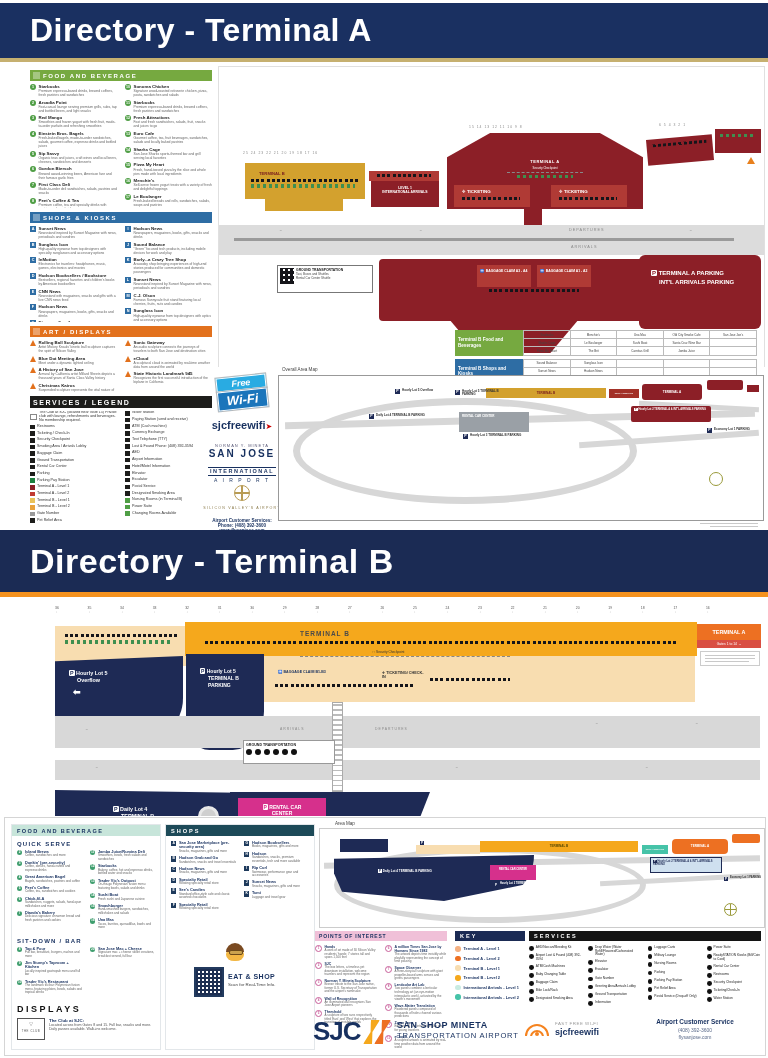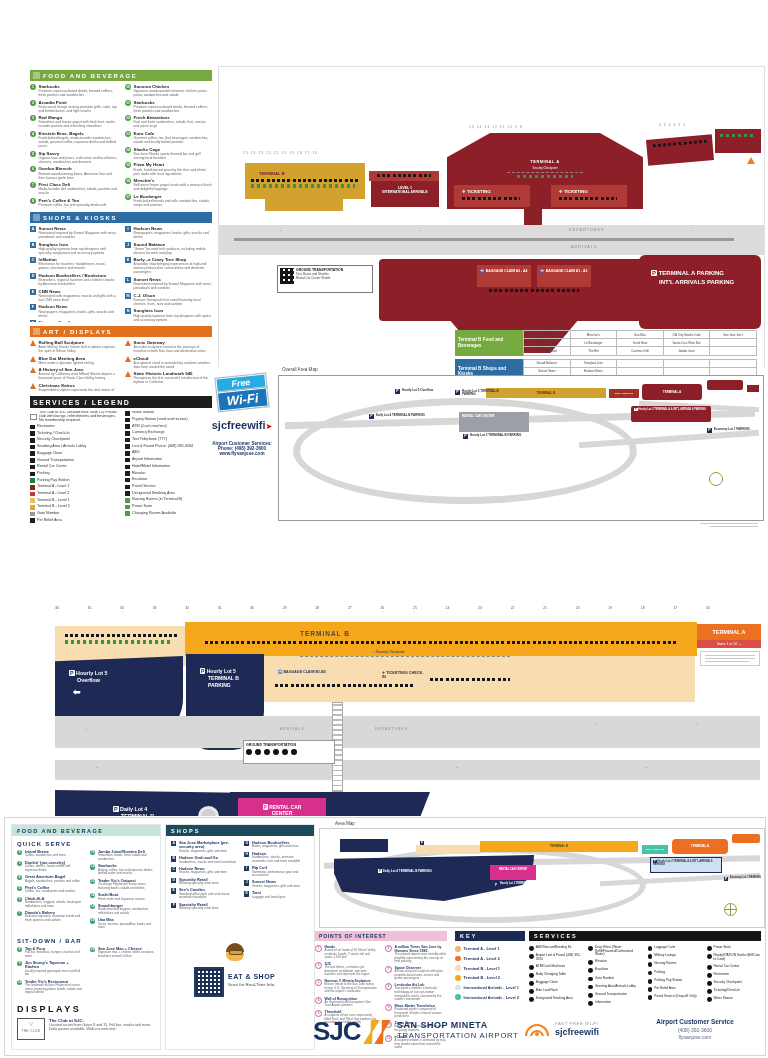--- a/index.html
+++ b/index.html
@@ -58,20 +58,23 @@
   .hairline{background:#c9c9c9;height:1px}
   .qr{width:26px;height:26px;border:2px solid #223a5e;background-image:repeating-linear-gradient(0deg,#1d2f52 0 2px,transparent 2px 4px),repeating-linear-gradient(90deg,#1d2f52 0 2px,#fff 2px 4px)}
   .roundab{border-radius:50%;background:#cfcfcf;border:3px solid #e8e8e8}
   .dash{border-top:1px dashed #888}
 </style>
 </head>
 <body>
 
 <div class="page">
 
+  <div class="bigbar" style="top:3px;height:55px;border-bottom:4px solid #c6b070;">
+    <div class="t" style="font-size:32px;line-height:55px;">Directory - Terminal A</div>
+  </div>
 
   <div class="abs" style="left:30px;top:70px;width:182px;">
 
     <div class="sech" style="background:#76a940;">
         <span class="ic"></span>
         <span>FOOD AND BEVERAGE</span>
       </div>
     <div class="cols" style="margin-top:3px;height:124px;overflow:hidden;">
       <div class="col">
         <div class="litem">
@@ -696,20 +699,28 @@
       </div>
     </div>
   </div>
 
   <div class="abs" style="left:198px;top:374px;width:88px;text-align:center;">
     <div style="display:inline-block;transform:rotate(-6deg);margin-top:2px;">
       <div style="background:#29abe2;color:#fff;font-weight:bold;font-style:italic;font-size:9px;padding:1px 8px;border:1.5px solid #fff;box-shadow:0 0 0 1px #bbb;">Free</div>
       <div style="background:#1b75bb;color:#fff;font-weight:bold;font-style:italic;font-size:13px;padding:1px 8px;border:1.5px solid #fff;box-shadow:0 0 0 1px #bbb;">Wi-Fi</div>
     </div>
     <div style="margin-top:6px;"><span style="font-size:11px;font-weight:bold;color:#17305f;">sjcfreewifi</span><span style="color:#c00;font-size:8px;">➤</span></div>
+    <div style="margin-top:10px;">
+      <div style="font-size:4px;color:#5a5a78;letter-spacing:1px;">NORMAN Y. MINETA</div>
+      <div style="font-size:10px;font-weight:bold;color:#17305f;letter-spacing:2px;">SAN JOSE</div>
+      <div style="font-size:5.5px;font-weight:bold;color:#17305f;letter-spacing:1.5px;border-top:1px solid #17305f;border-bottom:1px solid #17305f;display:inline-block;padding:.5px 2px;">INTERNATIONAL</div>
+      <div style="font-size:5px;color:#17305f;letter-spacing:2px;">A I R P O R T</div>
+      <div style="width:14px;height:14px;border:1px solid #b89b54;border-radius:50%;display:inline-block;margin-top:2px;background:linear-gradient(90deg,transparent 46%,#b89b54 46% 54%,transparent 54%),linear-gradient(0deg,transparent 46%,#b89b54 46% 54%,transparent 54%);"></div>
+      <div style="font-size:3.6px;color:#8a7a4a;letter-spacing:1.2px;margin-top:1px;">SILICON VALLEY'S AIRPORT</div>
+    </div>
     <div style="margin-top:8px;color:#17305f;">
       <div style="font-size:4.6px;font-weight:bold;">Airport Customer Services:</div>
       <div style="font-size:4.6px;font-weight:bold;">Phone:  (408) 392-3600</div>
       <div style="font-size:4.6px;font-weight:bold;">www.flysanjose.com</div>
     </div>
   </div>
 
   <div class="abs" style="left:282px;top:367px;font-size:4.6px;color:#444;">Overall Area Map</div>
   <div class="abs" style="left:278px;top:375px;width:484px;height:144px;border:1px solid #999;background:#fff;overflow:hidden;">
     <div class="abs" style="left:14px;top:22px;width:330px;height:92px;border:7px solid #d7d7d7;border-radius:50%;"></div>
@@ -742,20 +753,23 @@
     <div class="abs plbl" style="left:428px;top:52px;width:46px;">
         <span class="pbox">P</span>
         <span class="pdk">Economy Lot 1 PARKING</span>
       </div>
     <div class="abs" style="left:430px;top:96px;width:12px;height:12px;border:1px solid #9a9a3a;border-radius:50%;background:linear-gradient(90deg,transparent 46%,#9a9a3a 46% 54%,transparent 54%),linear-gradient(0deg,transparent 46%,#9a9a3a 46% 54%,transparent 54%);"></div>
   </div>
 
   <div class="abs hairline" style="left:700px;top:523px;width:58px;"></div>
   <div class="abs hairline" style="left:710px;top:526px;width:48px;"></div>
 
+  <div class="bigbar" style="top:530px;height:62px;border-bottom:5px solid #f5921e;background:#1b2b54;">
+    <div class="t" style="font-size:34px;line-height:62px;">Directory - Terminal B</div>
+  </div>
 
   <div class="abs" style="left:0;top:600px;width:768px;height:216px;overflow:hidden;">
 
     <div class="abs" style="left:55px;top:6px;width:655px;display:flex;justify-content:space-between;">
       <span style="font-size:3.4px;color:#555;text-align:center;"><span>36</span><br><span style="color:#999;">↓</span></span>
 
       <span style="font-size:3.4px;color:#555;text-align:center;"><span>35</span><br><span style="color:#999;">↓</span></span>
 
       <span style="font-size:3.4px;color:#555;text-align:center;"><span>34</span><br><span style="color:#999;">↓</span></span>
 

